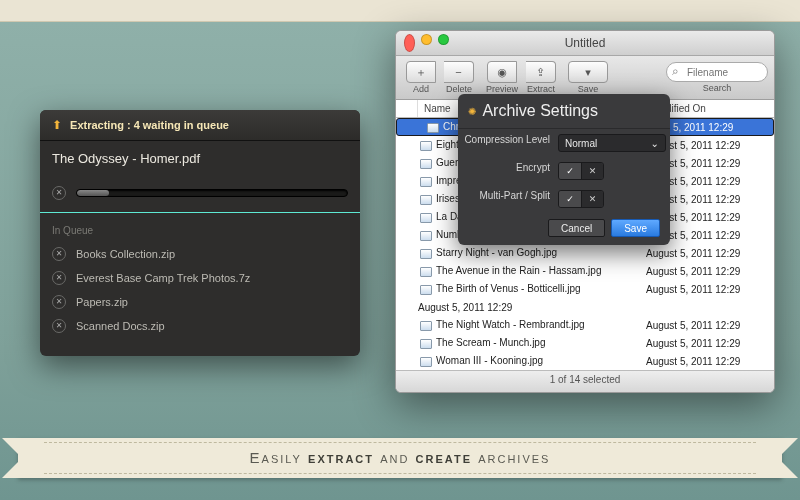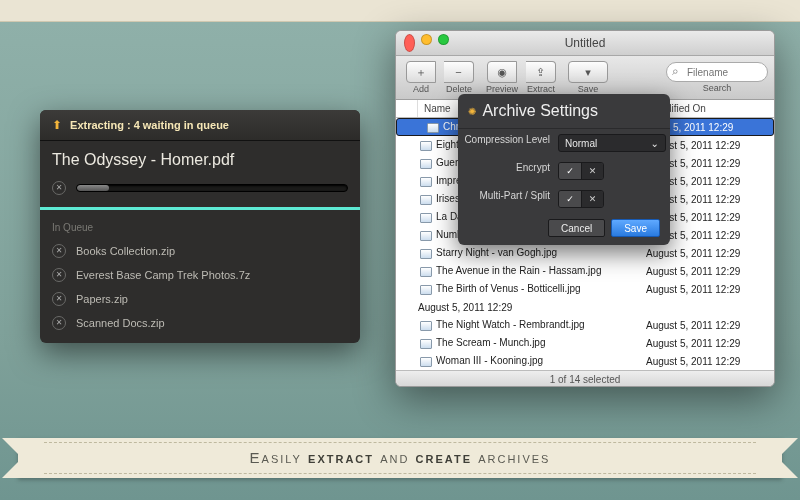--- a/index.html
+++ b/index.html
@@ -5,26 +5,26 @@
 *{box-sizing:border-box;margin:0;padding:0;font-family:"Lucida Grande","Helvetica Neue",Arial,sans-serif}
 body{width:800px;height:500px;overflow:hidden;background:linear-gradient(#eae7d8 0,#eae7d8 22px,#8fb0a9 22px,#7ea099 70%,#6f9590 100%);position:relative}
 .top-edge{position:absolute;top:0;left:0;right:0;height:22px;background:#eae4d3;border-bottom:1px solid #d0c8b0}
 
 
 .extract{position:absolute;left:40px;top:110px;width:320px;background:#2e2d2c;border-radius:6px;box-shadow:0 10px 30px rgba(0,0,0,.5);color:#cfcfcd;font-size:11px}
 .ex-head{display:flex;align-items:center;gap:8px;padding:8px 12px;background:linear-gradient(#3c3b39,#2d2c2a);border-radius:6px 6px 0 0;border-bottom:1px solid #111}
 .ex-head .ico{color:#f3b53b;font-size:12px}
 .ex-head .t{color:#f6e7b6;font-weight:700}
 .ex-cur{padding:10px 12px 12px}
-.ex-cur .fn{color:#ece9e0;font-size:16px;margin-bottom:12px}
+.ex-cur .fn{color:#ece9e0;font-size:13px;margin-bottom:20px}
 .ex-row{display:flex;align-items:center;gap:10px}
 .xbtn{width:14px;height:14px;border:1px solid #6a6a68;border-radius:50%;display:flex;align-items:center;justify-content:center;color:#aaa;font-size:8px;line-height:1;cursor:pointer}
 .progress{flex:1;height:8px;border-radius:4px;background:#1a1a19;border:1px solid #000;box-shadow:inset 0 1px 2px #000;position:relative;overflow:hidden}
 .progress .bar{position:absolute;left:0;top:0;bottom:0;width:12%;background:linear-gradient(#888,#555);border-radius:4px}
-.ex-q{padding:6px 12px 8px;border-top:3px solid #5eead4}
+.ex-q{padding:6px 12px 18px;border-top:1px solid #5eead4}
 .ex-q .h{color:#7a7974;font-size:10px;padding:6px 0}
 .ql{display:flex;align-items:center;gap:10px;padding:5px 0;color:#bdbbb4}
 
 
 .win{position:absolute;left:395px;top:30px;width:380px;background:#ececec;border:1px solid #9a9a9a;border-radius:6px;box-shadow:0 12px 40px rgba(0,0,0,.45);font-size:11px;color:#333}
 .titlebar{height:25px;background:linear-gradient(#eaeaea,#cfcfcf);border-radius:6px 6px 0 0;border-bottom:1px solid #a8a8a8;display:flex;align-items:center;position:relative}
 .traffic{display:flex;gap:6px;position:absolute;left:8px}
 .tl{width:11px;height:11px;border-radius:50%;border:1px solid rgba(0,0,0,.2)}
 .tl.r{background:#ff5f57}.tl.y{background:#ffbd2e}.tl.g{background:#28c940}
 .titlebar .ttl{flex:1;text-align:center;font-size:12px;color:#444}
@@ -43,21 +43,21 @@
 .cols{display:flex;background:#fff;border-bottom:1px solid #bbb;font-size:10px;color:#444}
 .cols div{padding:3px 6px;border-right:1px solid #ddd}
 .cols .c1{width:22px}.cols .c2{flex:1}.cols .c3{width:128px;border-right:none}
 .rows{background:#fff;max-height:252px;overflow:hidden}
 .r{display:flex;align-items:center;font-size:10px;color:#222;height:18px}
 .r.sel{background:#3a74d8;color:#fff}
 .r .c1{width:22px;text-align:center}
 .r .c2{flex:1;padding-left:2px;white-space:nowrap;overflow:hidden}
 .r .c3{width:128px;white-space:nowrap}
 .r .ico{display:inline-block;width:12px;height:10px;background:linear-gradient(#fff,#cde);border:1px solid #89a;margin-right:4px;vertical-align:middle;border-radius:1px}
-.status{height:16px;background:linear-gradient(#eee,#d7d7d7);border-top:1px solid #bcbcbc;border-radius:0 0 6px 6px;text-align:center;font-size:10px;color:#555;line-height:18px}
+.status{height:22px;background:linear-gradient(#eee,#d7d7d7);border-top:1px solid #bcbcbc;border-radius:0 0 6px 6px;text-align:center;font-size:10px;color:#555;line-height:18px}
 
 
 .pop{position:absolute;left:458px;top:94px;width:212px;background:#3a3a3c;border-radius:6px;box-shadow:0 8px 24px rgba(0,0,0,.55);color:#ddd;font-size:10px;padding-bottom:8px}
 .pop::before{content:"";position:absolute;top:-6px;left:40px;border:6px solid transparent;border-bottom-color:#3a3a3c}
 .pop-h{display:flex;align-items:center;gap:6px;padding:8px 10px;border-bottom:1px solid #2a2a2c}
 .pop-h .g{color:#f3b53b}
 .pop-h .t{color:#eee;font-size:16px}
 .pop-row{display:flex;align-items:flex-start;gap:8px;padding:5px 4px}
 .pop-row .lab{width:88px;text-align:right;color:#d6d6d6}
 .sel{flex:1;height:18px;background:#2b2b2d;border:1px solid #1a1a1c;border-radius:3px;display:flex;align-items:center;justify-content:space-between;padding:0 6px;color:#e8e8e8;font-size:10px}

